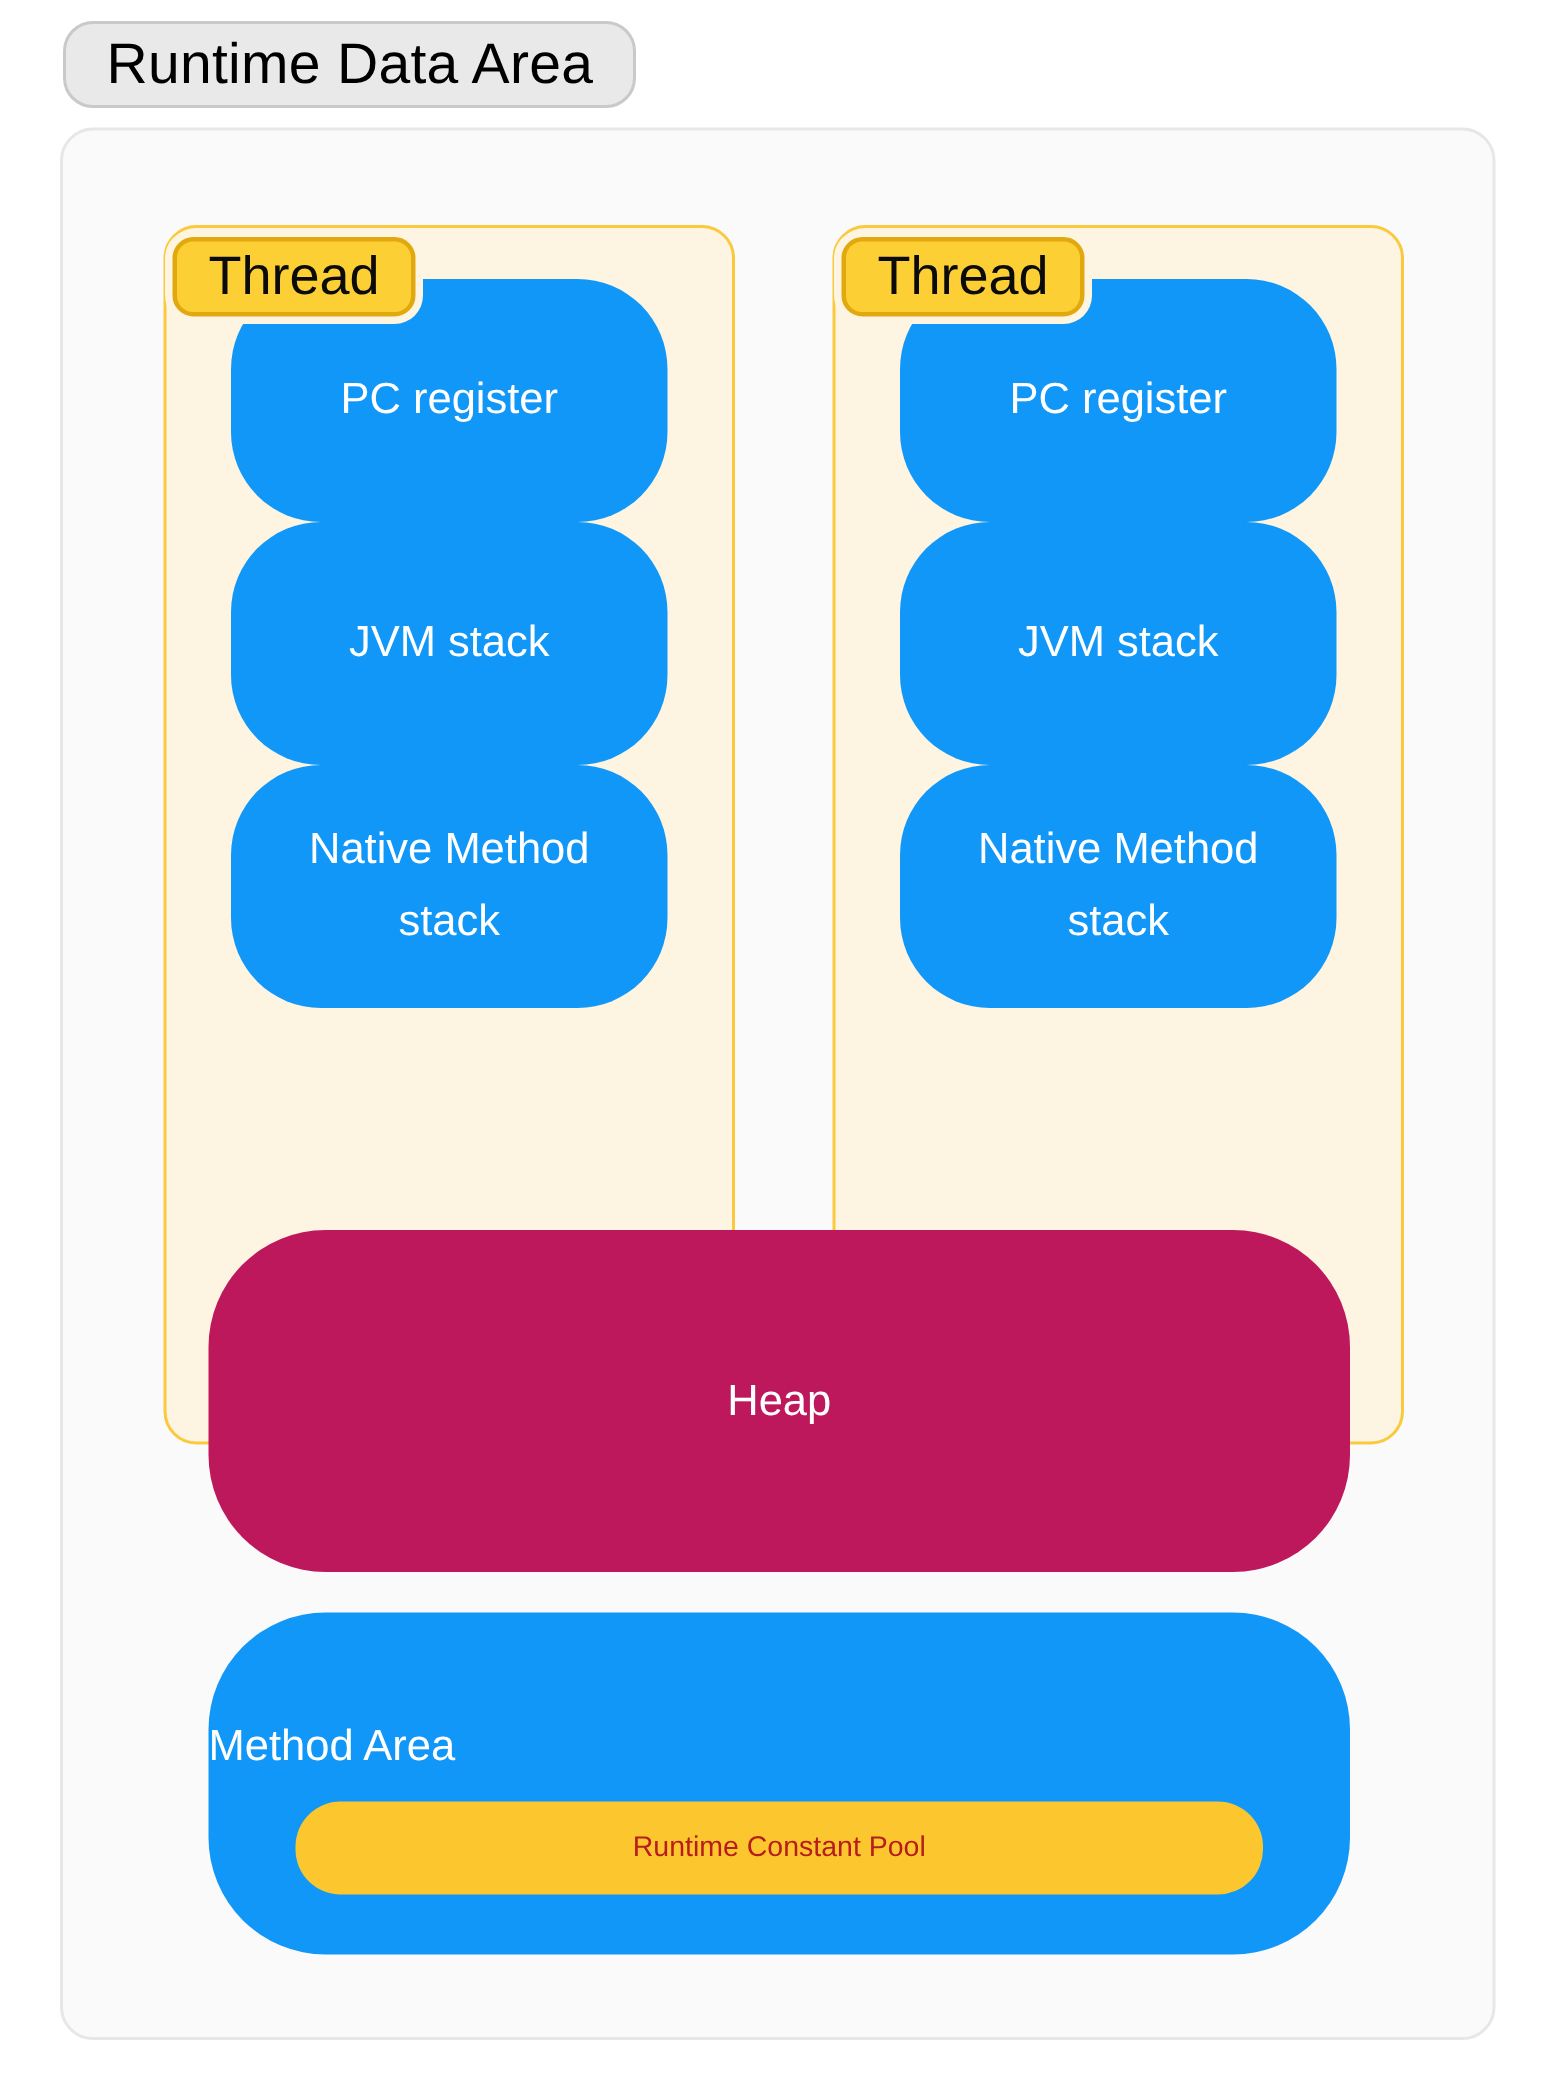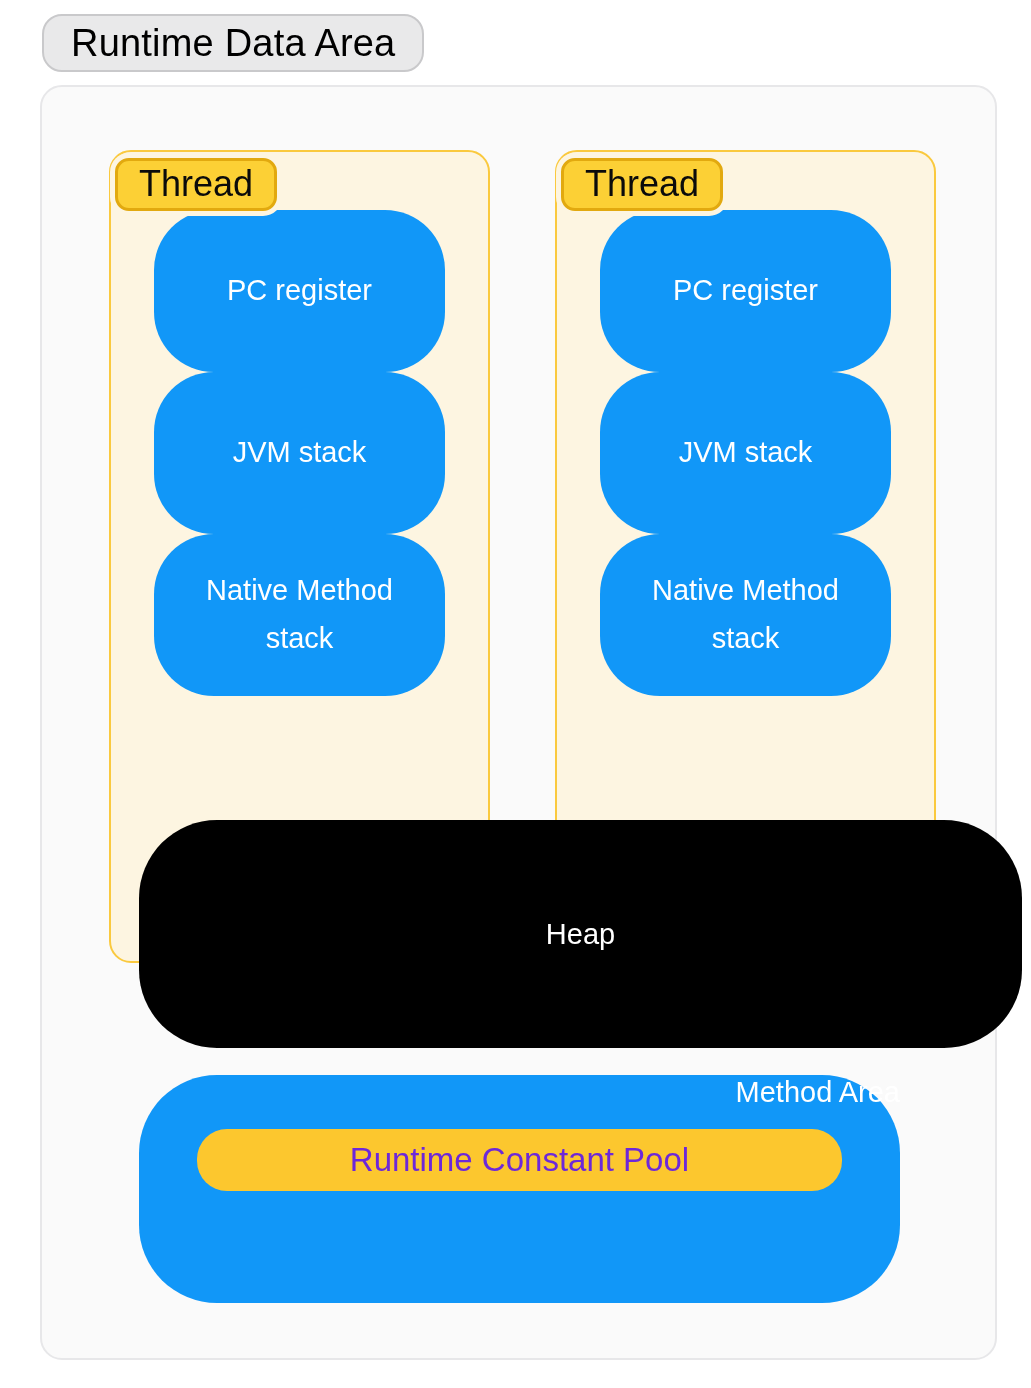--- a/index.html
+++ b/index.html
@@ -38,21 +38,21 @@
   }
 
   
   .thread-panel {
     position: absolute;
     top: 63px;
     width: 381px; height: 813px;
     background: #fdf5e1;
     border: 2px solid #fac93e;
     border-radius: 22px;
-    padding: 58px 43px 0 43px;
+    padding: 34px 43px 0 43px;
   }
   .thread-panel.t1 { left: 67px; }
   .thread-panel.t2 { left: 513px; }
 
   .thread-badge {
     position: absolute;
     left: 4px; top: 6px;
     height: 53px;
     display: inline-flex;
     align-items: center;
@@ -80,57 +80,58 @@
     font-size: 29px;
     font-weight: 500;
     line-height: 1.65;
     padding: 0 38px;
   }
 
   
   .heap-box {
     position: absolute;
     left: 97px; top: 733px;
-    width: 883px; height: 228px;
-    background: #000000;
+    width: 761px; height: 228px;
+    background: #be185d;
     border-radius: 78px;
     display: flex;
     align-items: center;
     justify-content: center;
     color: #ffffff;
     font-size: 29px;
     font-weight: 500;
   }
 
   
   .method-area-box {
     position: absolute;
     left: 97px; top: 988px;
     width: 761px; height: 228px;
     background: #1197f8;
     border-radius: 78px;
-    text-align: right;
+    padding-top: 72px;
+    text-align: left;
   }
   .method-area-label {
     color: #ffffff;
     font-size: 29px;
     font-weight: 500;
     line-height: 34px;
   }
   .constant-pool-box {
     width: 645px;
     height: 62px;
     margin: 20px auto 0 auto;
     background: #fcc72e;
     border-radius: 30px;
     display: flex;
     align-items: center;
     justify-content: center;
-    color: #6d28d9;
-    font-size: 33px;
+    color: #b91c1c;
+    font-size: 19px;
     font-weight: 500;
   }
 </style>
 </head>
 <body>
 
 <div class="title-badge">Runtime Data Area</div>
 
 <div class="outer-container">
 

